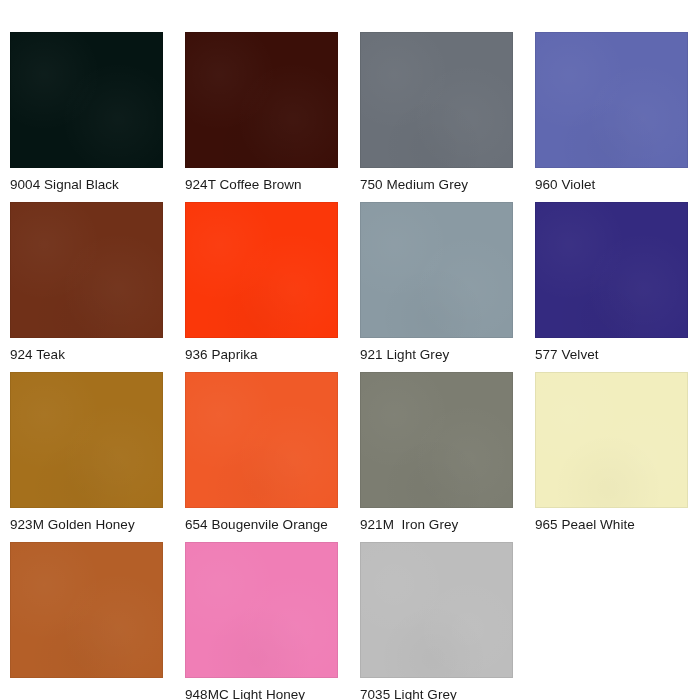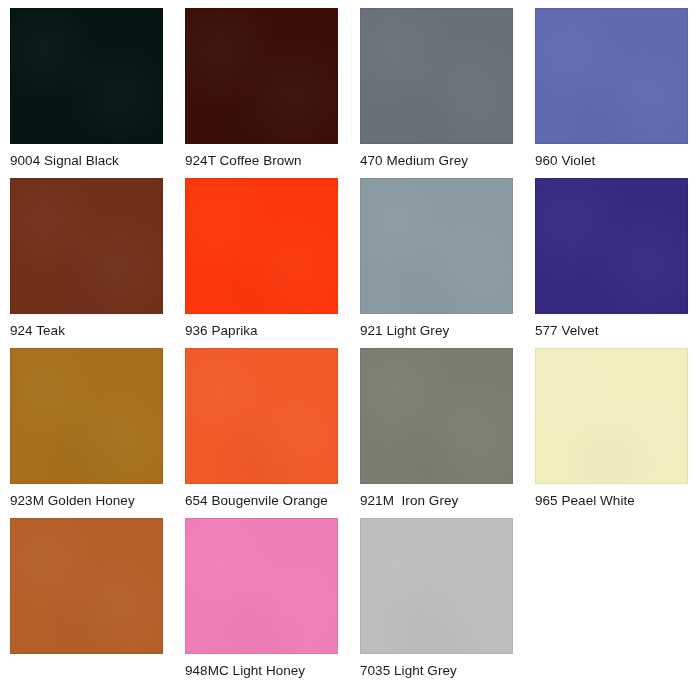--- a/index.html
+++ b/index.html
@@ -19,20 +19,21 @@
 
   #swatch-grid {
     position: relative;
     width: 700px;
     height: 552px;
     box-sizing: border-box;
     display: grid;
     grid-template-columns: repeat(4, 175px);
     grid-template-rows: repeat(4, 170px);
     padding: 8px 0 0 0;
+    margin-top: 24px;
   }
 
   .swatch-cell {
     position: relative;
     box-sizing: border-box;
     padding: 0 12px 0 10px;
     display: flex;
     flex-direction: column;
     justify-content: flex-start;
   }
@@ -76,21 +77,21 @@
   <div class="swatch-cell">
     <div class="swatch-chip" style="background-color: rgb(5, 21, 19);"></div>
     <div class="swatch-label">9004 Signal Black</div>
   </div>
   <div class="swatch-cell">
     <div class="swatch-chip" style="background-color: rgb(59, 15, 8);"></div>
     <div class="swatch-label">924T Coffee Brown</div>
   </div>
   <div class="swatch-cell">
     <div class="swatch-chip" style="background-color: rgb(106, 112, 120);"></div>
-    <div class="swatch-label">470 Medium Grey</div>
+    <div class="swatch-label">750 Medium Grey</div>
   </div>
 
   <div class="swatch-cell">
     <div class="swatch-chip" style="background-color: rgb(96, 104, 176);"></div>
     <div class="swatch-label">960 Violet</div>
   </div>
   <div class="swatch-cell">
     <div class="swatch-chip" style="background-color: rgb(112, 48, 24);"></div>
     <div class="swatch-label">924 Teak</div>
   </div>

